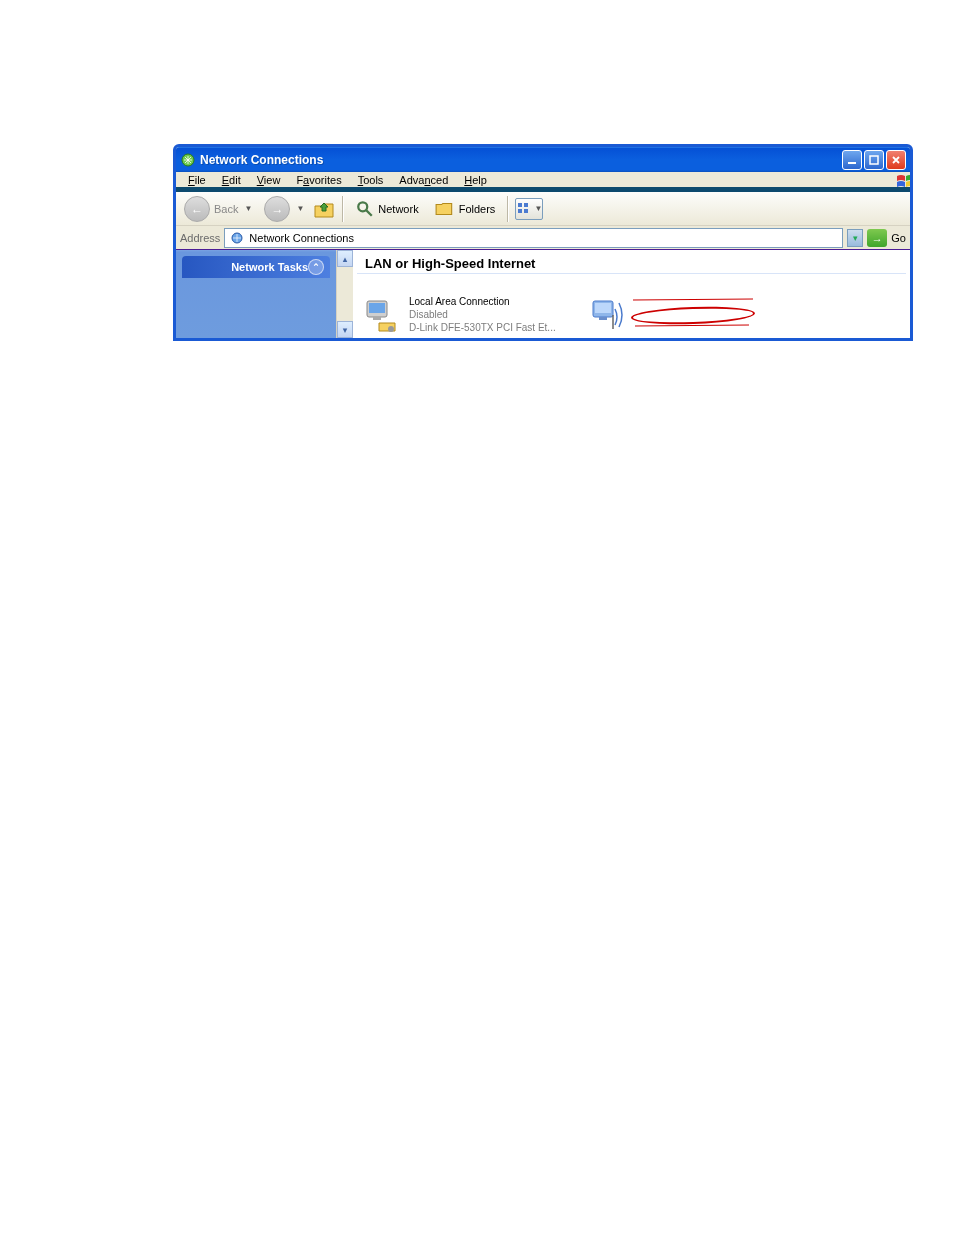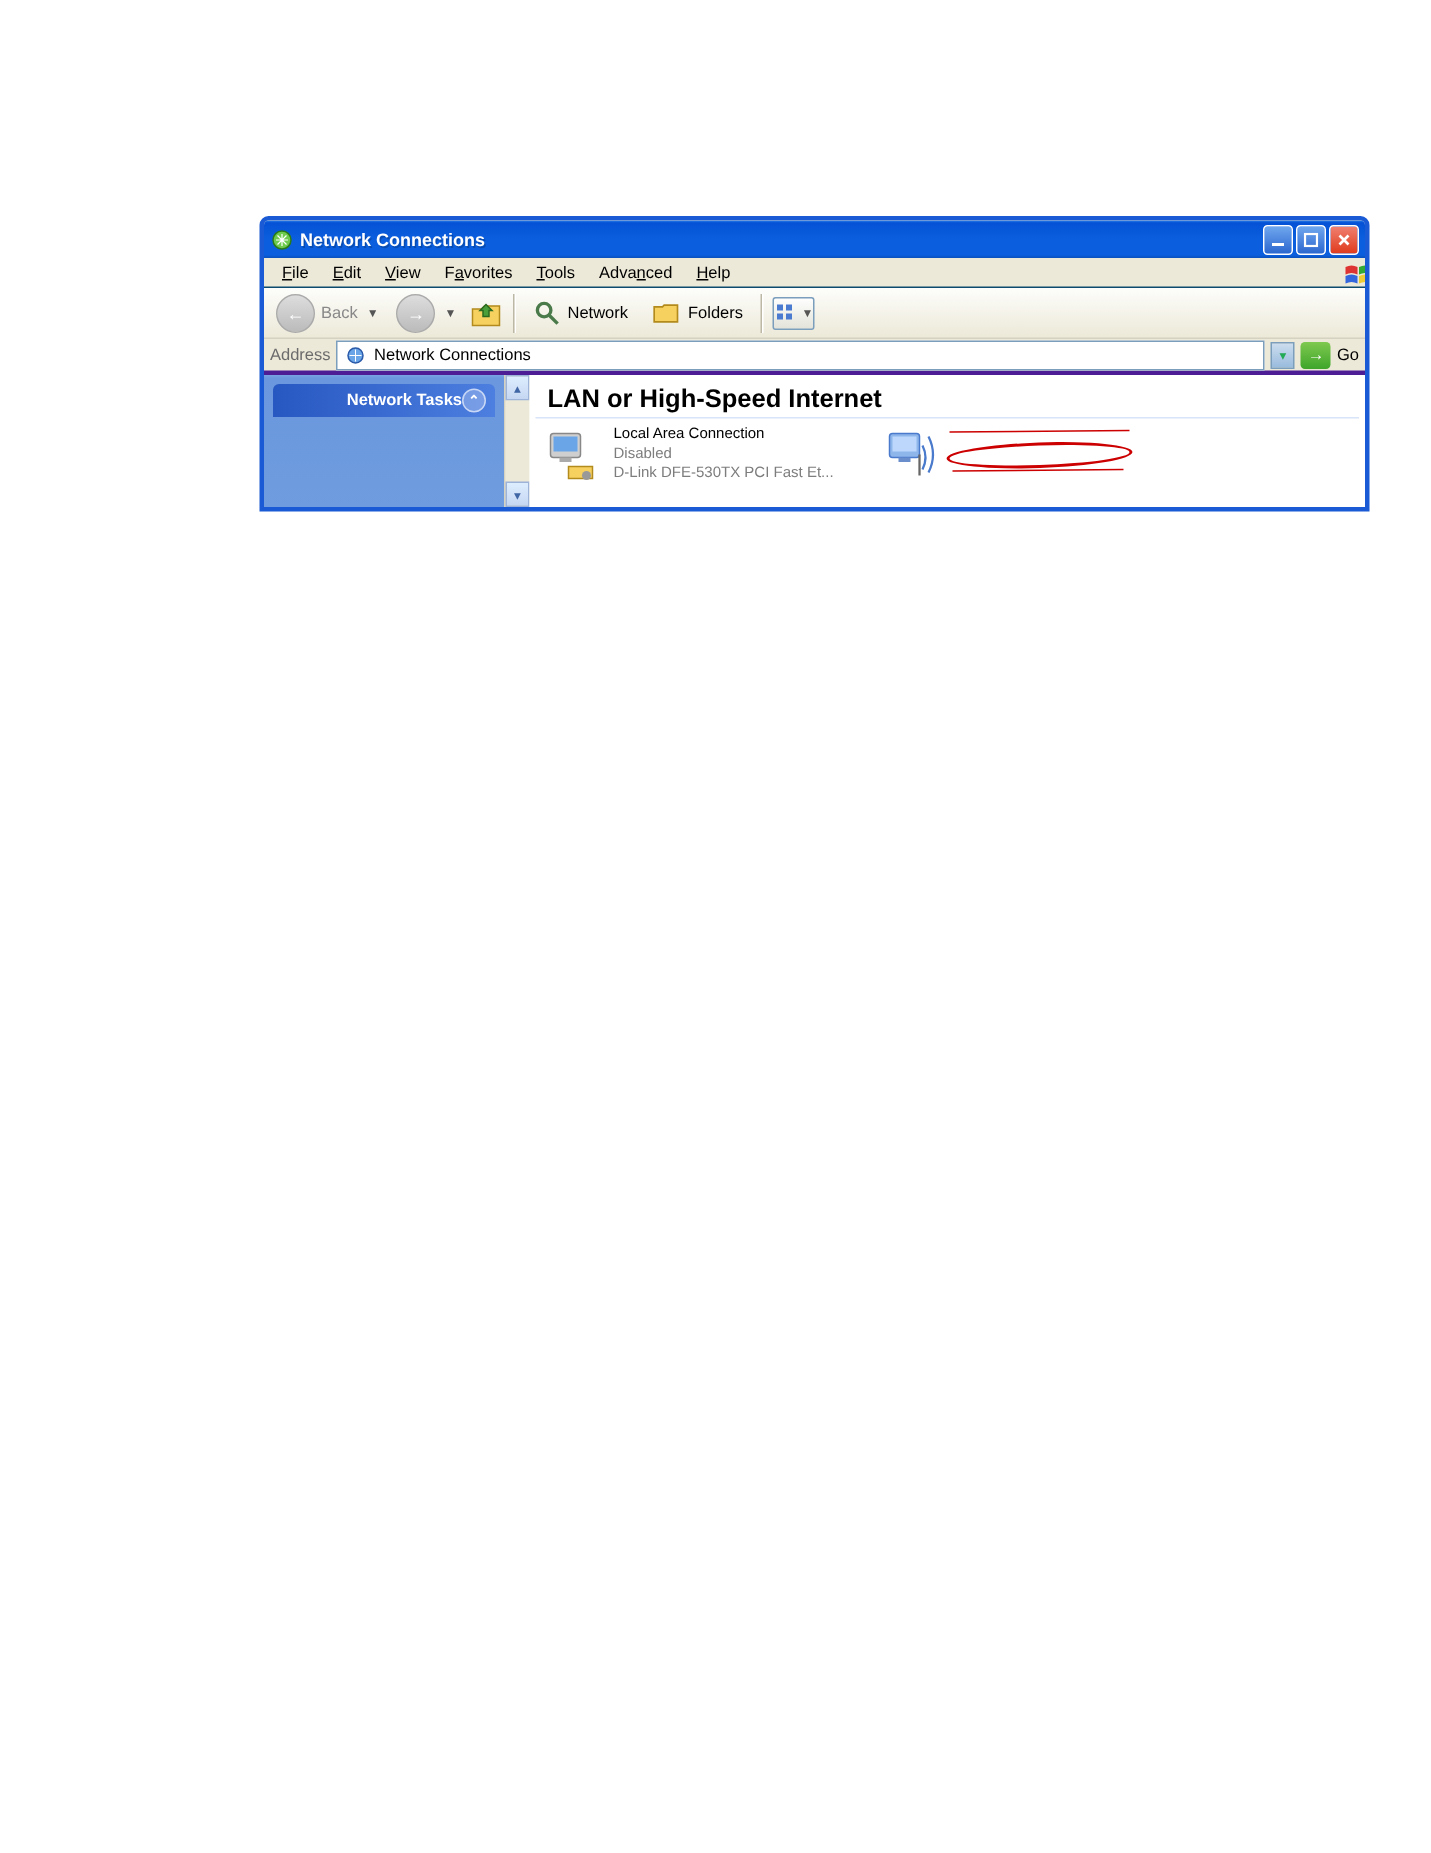--- a/index.html
+++ b/index.html
@@ -55,21 +55,21 @@
     color:#fff;
   }
   .win-btn.close {
     background: linear-gradient(to bottom,#f08070,#df3b1d);
     color:#fff;
   }
   
   .menubar {
     height: 20px;
     background:#ece9d8;
-    border-bottom:1px solid #0c4a6e;
+    border-bottom:5px solid #0c4a6e;
     display:flex;
     align-items:center;
     padding: 0 4px;
     position:relative;
   }
   .menubar span { padding: 2px 8px; cursor:default; }
   .menubar span u { text-decoration: underline; }
   .menubar .xp-logo { position:absolute; right:2px; width:20px;height:16px;}
   
   .toolbar {
@@ -97,21 +97,21 @@
     border-radius:2px;
     width:28px;height:22px;
     display:flex;align-items:center;justify-content:center;
     background:linear-gradient(to bottom,#fefefe,#e3e3da);
   }
   .sep{width:2px;height:26px;border-left:1px solid #bdb8a6;border-right:1px solid #fff;margin:0 2px;}
   
   .addressbar{
     height:24px;
     background:#ece9d8;
-    border-bottom:3px solid #4c1d95;
+    border-bottom:1px solid #4c1d95;
     display:flex;align-items:center;
     padding:0 4px;gap:4px;
   }
   .addressbar .lbl{color:#6b6b6b;}
   .addr-input{
     flex:1;height:20px;background:#fff;border:1px solid #7b9ebd;
     display:flex;align-items:center;padding:0 4px;gap:4px;
   }
   .addr-drop{width:16px;height:18px;background:linear-gradient(to bottom,#cde,#9bd);border:1px solid #7b9ebd;display:flex;align-items:center;justify-content:center;color:#2a5;font-size:9px;}
   .go-btn{width:20px;height:18px;background:linear-gradient(to bottom,#7fc94f,#3fa52b);border-radius:3px;display:flex;align-items:center;justify-content:center;color:#fff;font-weight:bold;font-size:11px;}
@@ -145,24 +145,24 @@
   }
   .task-link{display:flex;align-items:flex-start;gap:6px;color:#1a4bbd;margin-bottom:6px;cursor:pointer;line-height:13px;}
   .task-link .li-icon{width:16px;height:16px;flex:none;}
   
   .vscroll{width:17px;background:#ece9d8;border-left:1px solid #d6d2c2;display:flex;flex-direction:column;}
   .vscroll .ar{height:17px;background:linear-gradient(to bottom,#ddeeff,#c5d6f2);border:1px solid #9db4d8;display:flex;align-items:center;justify-content:center;font-size:9px;color:#4166a5;}
   .vscroll .track{flex:1;background:#ece9d8;}
   
   .mainpane{flex:1;background:#fff;padding:0;}
   .group-hdr{
-    font-weight:bold;font-size:17px;
+    font-weight:bold;font-size:13px;
     padding:4px 8px 2px;
     border-bottom:1px solid #d8e4f8;
-    margin:2px 4px 4px 4px;
+    margin:2px 4px 21px 4px;
     color:#000;
   }
   .conn-row{display:flex;gap:16px;padding:0 8px;}
   .conn-item{display:flex;gap:8px;width:210px;position:relative;}
   .conn-icon{width:40px;height:40px;flex:none;}
   .conn-text{font-size:10px;line-height:13px;}
   .conn-text .name{color:#000;}
   .conn-text .status{color:#7d7d7d;}
   .conn-text .dev{color:#7d7d7d;}
   .redoval{

